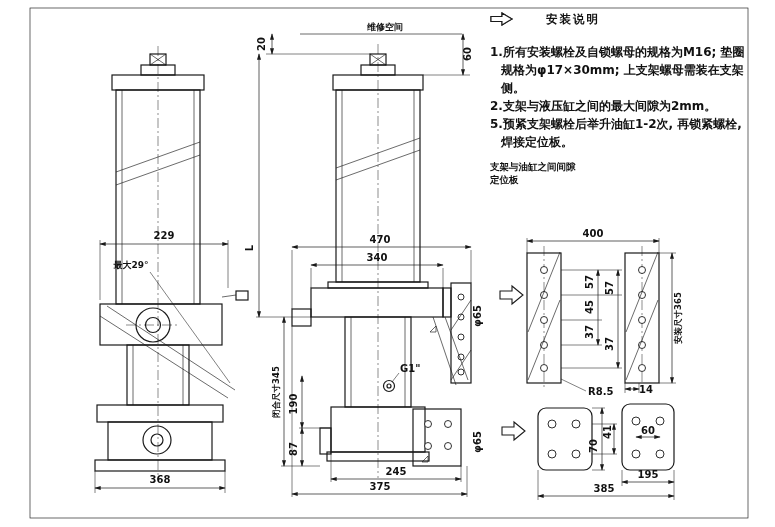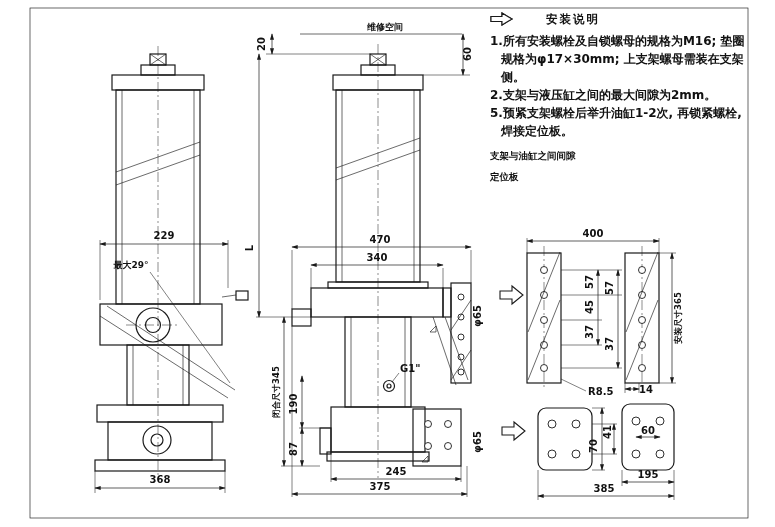--- a/index.html
+++ b/index.html
@@ -10,23 +10,23 @@
   .thin{fill:none;stroke:#1a1a1a;stroke-width:0.65;}
   .ext{stroke:#1a1a1a;stroke-width:0.55;fill:none;}
   .dim{stroke:#1a1a1a;stroke-width:0.7;fill:none;}
   .cl{stroke:#1a1a1a;stroke-width:0.5;stroke-dasharray:10 3 2 3;fill:none;}
   .t{font:bold 10px "DejaVu Sans",sans-serif;fill:#111;}
   .tc{font:bold 9px "DejaVu Sans",sans-serif;fill:#111;}
   .ts{font:bold 8.5px "DejaVu Sans",sans-serif;fill:#111;}
   .marker{fill:#ffffff;stroke:#1a1a1a;stroke-width:1.1;}
   .hole{fill:#ffffff;stroke:#1a1a1a;stroke-width:0.9;}
   .notes{position:absolute;left:490px;top:12px;width:258px;color:#111;}
-  .notes-title{font-size:11.5px;font-weight:bold;padding-left:56px;margin-bottom:5px;letter-spacing:2px;}
+  .notes-title{font-size:11.5px;font-weight:bold;padding-left:56px;margin-bottom:16px;letter-spacing:2px;}
   .note-item{font-size:12px;font-weight:bold;line-height:1.5;padding-left:11px;text-indent:-11px;}
-  .legend{margin-top:10px;display:flex;flex-direction:column;gap:8px;}
+  .legend{margin-top:10px;display:flex;flex-direction:column;}
   .legend-row{display:flex;align-items:center;gap:9px;font-size:9.5px;font-weight:bold;}
 </style>
 </head>
 <body>
 
 <div class="canvas">
 <svg width="775" height="527" viewBox="0 0 775 527">
   <defs>
     <marker id="arr" viewBox="0 0 10 10" refX="9" refY="5" markerWidth="9" markerHeight="9" orient="auto-start-reverse">
       <path d="M0,1.8 L10,5 L0,8.2 z" fill="#1a1a1a"></path>

